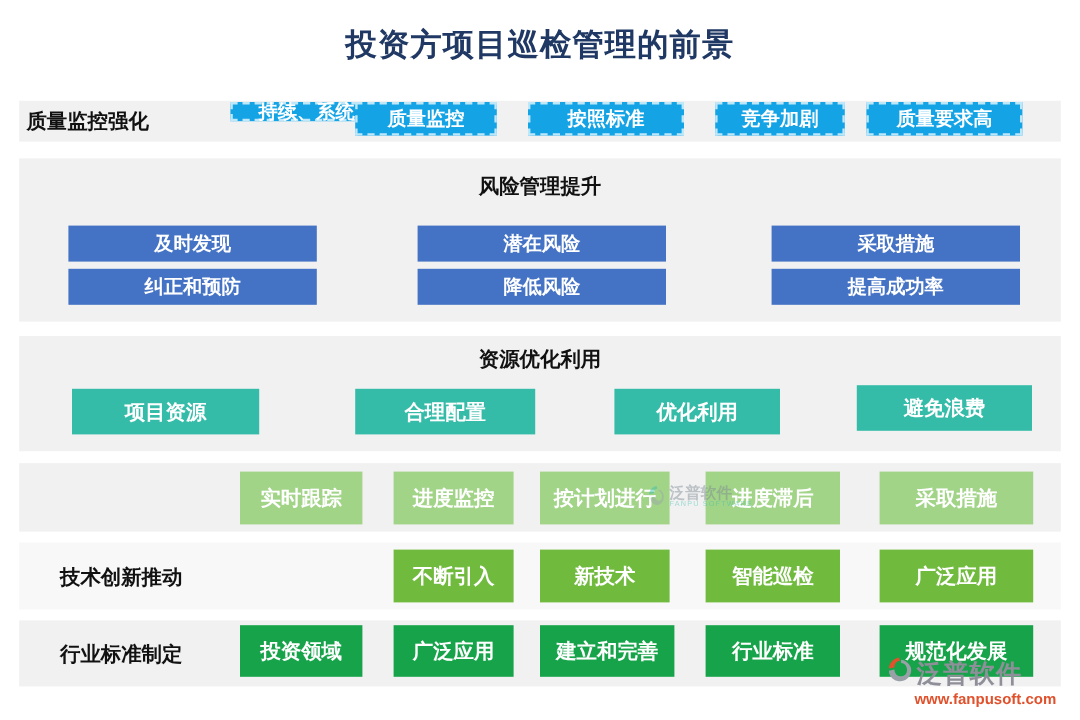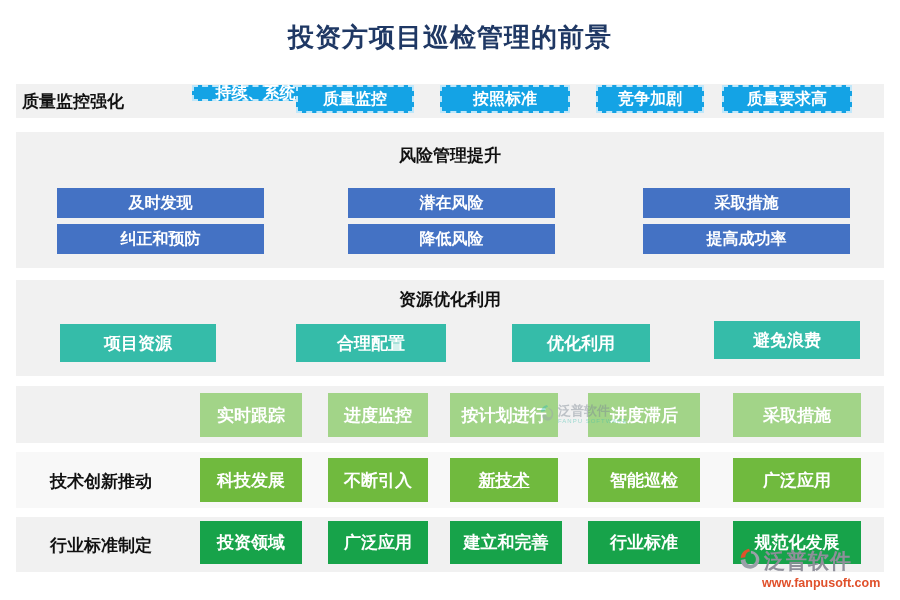--- a/index.html
+++ b/index.html
@@ -95,23 +95,22 @@
       </svg>
     </span>
     <span class="wm-text">
       <span class="wm-name">泛普软件</span>
       <span class="wm-sub">FANPU SOFTWARE</span>
     </span>
   </div>
 
   <div class="panel light" style="left:16px;top:452px;width:868px;height:56px;"></div>
   <div class="row-label" style="left:50px;top:470px;">技术创新推动</div>
-  <div class="btn btn-green" style="left:200px;top:458px;width:102px;height:44px;">科技发展</div>
   <div class="btn btn-green" style="left:328px;top:458px;width:100px;height:44px;">不断引入</div>
-  <div class="btn btn-green" style="left:450px;top:458px;width:108px;height:44px;text-decoration:underline;">新技术</div>
+  <div class="btn btn-green" style="left:450px;top:458px;width:108px;height:44px;">新技术</div>
   <div class="btn btn-green" style="left:588px;top:458px;width:112px;height:44px;">智能巡检</div>
   <div class="btn btn-green" style="left:733px;top:458px;width:128px;height:44px;">广泛应用</div>
 
   <div class="panel" style="left:16px;top:517px;width:868px;height:55px;"></div>
   <div class="row-label" style="left:50px;top:534px;">行业标准制定</div>
   <div class="btn btn-dgreen" style="left:200px;top:521px;width:102px;height:43px;">投资领域</div>
   <div class="btn btn-dgreen" style="left:450px;top:521px;width:112px;height:43px;">建立和完善</div>
   <div class="btn btn-dgreen" style="left:328px;top:521px;width:100px;height:43px;">广泛应用</div>
   <div class="btn btn-dgreen" style="left:588px;top:521px;width:112px;height:43px;">行业标准</div>
   <div class="btn btn-dgreen" style="left:733px;top:521px;width:128px;height:43px;">规范化发展</div>

